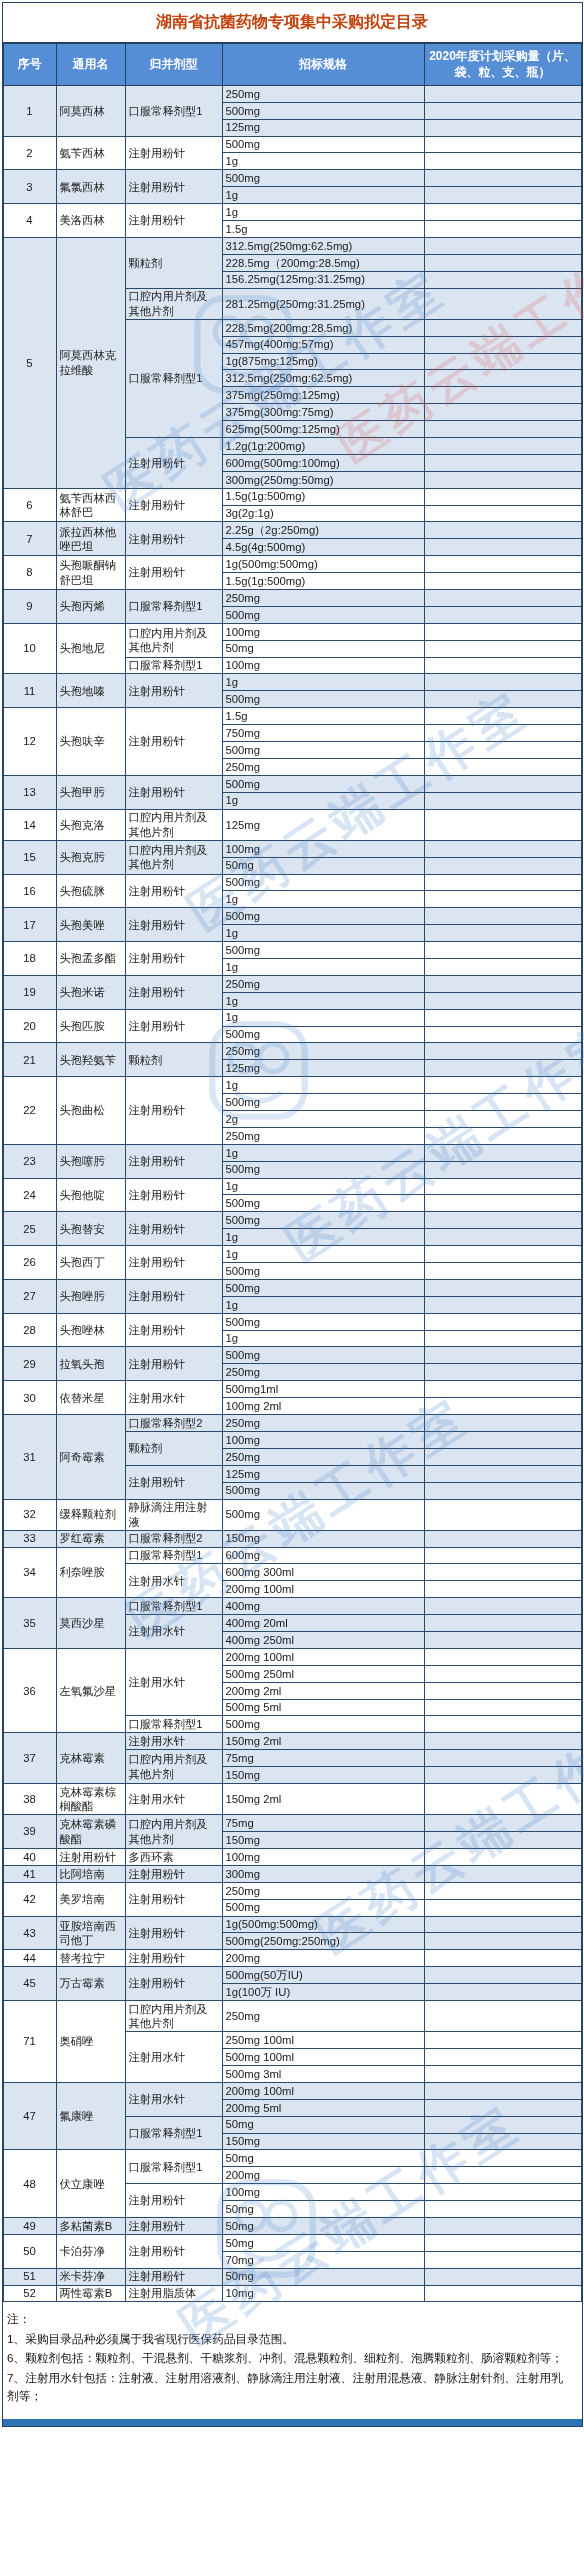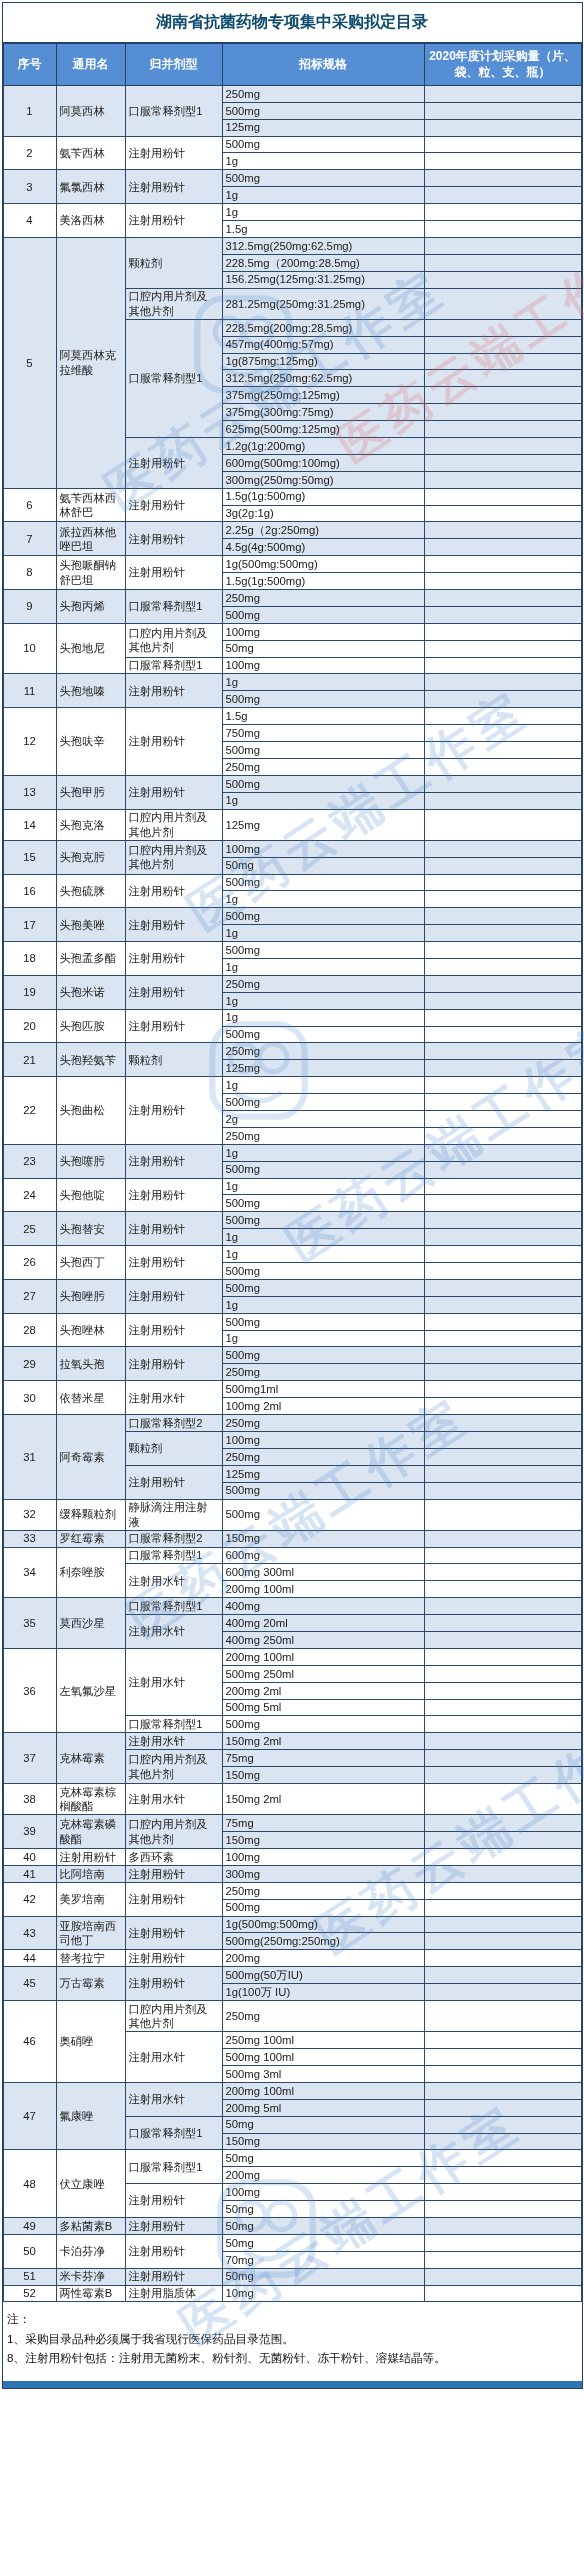--- a/index.html
+++ b/index.html
@@ -13,21 +13,21 @@
   .page{
     position:relative;
     margin:1.5px;
     border:1.5px solid #24425f;
     background:#fff;
   }
   .title{
     text-align:center;
     font-size:16px;
     font-weight:bold;
-    color:#0c4a6e;
+    color:#c2410c;
     padding:9px 3px;
     border-bottom:1.5px solid #24425f;
     background:#fff;
   }
   table.cat{
     width:100%;
     border-collapse:collapse;
     table-layout:fixed;
   }
   table.cat th{
@@ -696,21 +696,21 @@
           <td class="c-name" rowspan="2">万古霉素</td>
           <td class="c-form" rowspan="2">注射用粉针</td>
           <td class="c-spec">500mg(50万IU)</td>
           <td class="c-qty"></td>
         </tr>
         <tr class="band">
           <td class="c-spec">1g(100万 IU)</td>
           <td class="c-qty"></td>
         </tr>
         <tr class="group-start">
-          <td class="c-no" rowspan="4">46</td>
+          <td class="c-no" rowspan="4">71</td>
           <td class="c-name" rowspan="4">奥硝唑</td>
           <td class="c-form">口腔内用片剂及其他片剂</td>
           <td class="c-spec">250mg</td>
           <td class="c-qty"></td>
         </tr>
         <tr>
           <td class="c-form" rowspan="3">注射用水针</td>
           <td class="c-spec">250mg 100ml</td>
           <td class="c-qty"></td>
         </tr>
@@ -794,21 +794,22 @@
           <td class="c-spec">10mg</td>
           <td class="c-qty"></td>
         </tr>
       </tbody>
   </table>
 
   <div class="notes">
     <div class="note-line">注：</div>
     <div>
         <div class="note-line">1、采购目录品种必须属于我省现行医保药品目录范围。</div>
-        <div class="note-line">8、注射用粉针包括：注射用无菌粉末、粉针剂、无菌粉针、冻干粉针、溶媒结晶等。</div>
+        <div class="note-line">6、颗粒剂包括：颗粒剂、干混悬剂、干糖浆剂、冲剂、混悬颗粒剂、细粒剂、泡腾颗粒剂、肠溶颗粒剂等；</div>
+        <div class="note-line">7、注射用水针包括：注射液、注射用溶液剂、静脉滴注用注射液、注射用混悬液、静脉注射针剂、注射用乳剂等；</div>
       </div>
   </div>
 
   <div class="bottom-bar"></div>
 
   <div class="wm wm-red" style="left:323px;top:421px;">医药云端工作室</div>
   <div class="wm wm-blue" style="left:90px;top:466px;">医药云端工作室</div>
   <div class="wm wm-blue" style="left:173px;top:887px;">医药云端工作室</div>
   <div class="wm wm-blue" style="left:271px;top:1218px;">医药云端工作室</div>
   <div class="wm wm-blue" style="left:113px;top:1594px;">医药云端工作室</div>

